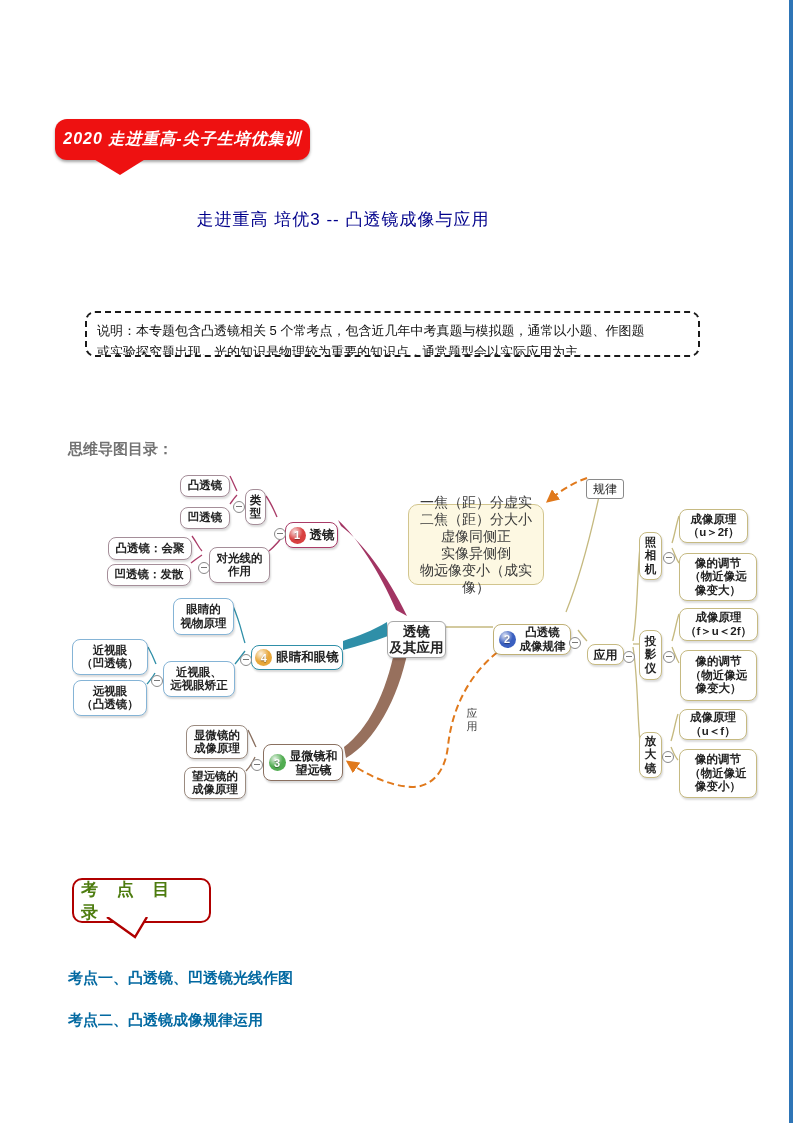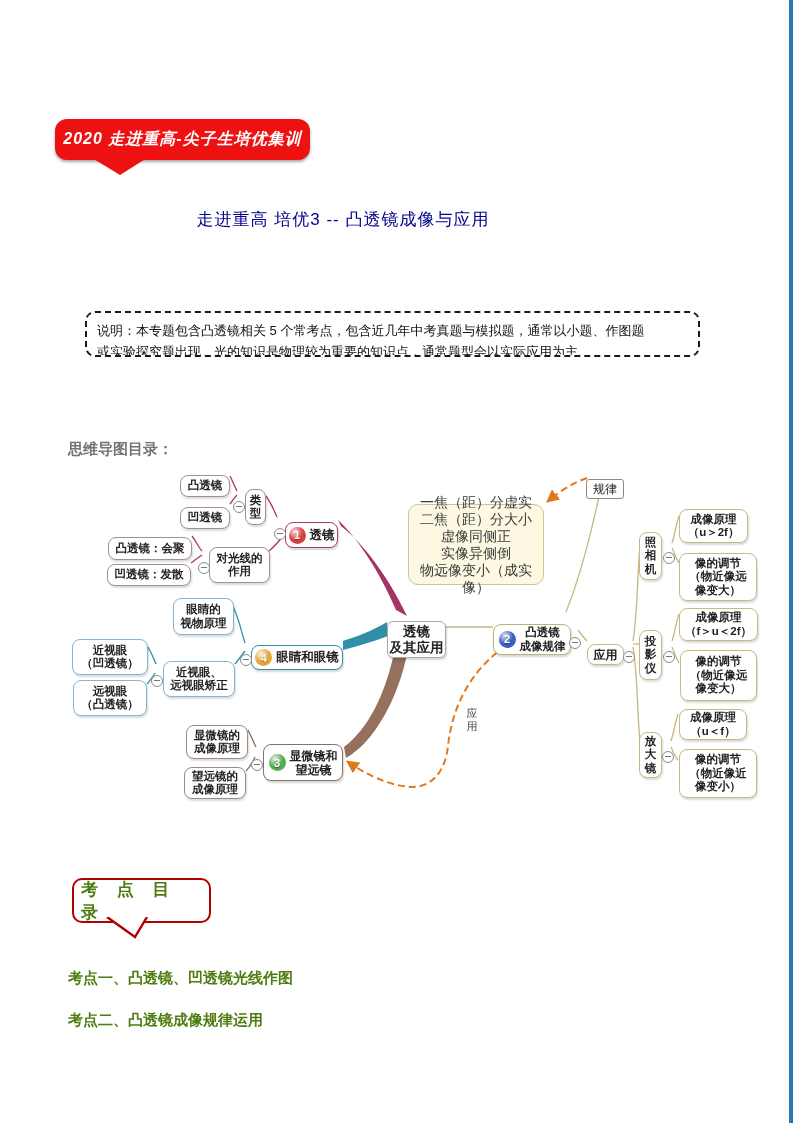--- a/index.html
+++ b/index.html
@@ -13,21 +13,21 @@
   .banner{position:absolute;left:55px;top:107px;width:255px;height:41px;background:#ee1111;
     border-radius:12px;display:flex;align-items:center;justify-content:center;
     box-shadow:0 2px 3px rgba(0,0,0,.35);}
   .banner span{color:#ffffff;font-weight:bold;font-style:italic;font-size:16px;letter-spacing:1px;}
   .banner-tail{position:absolute;left:92px;top:146px;width:60px;height:20px;}
 
   
   .title{position:absolute;left:0;top:196px;width:100%;text-align:center;
     color:#00008b;font-weight:normal;font-size:17px;letter-spacing:1px;}
   .mm-heading{position:absolute;left:68px;top:428px;color:#737373;font-weight:bold;font-size:15px;}
-  .kaodian{position:absolute;left:68px;color:#4d7c0f;font-weight:bold;font-size:15px;}
+  .kaodian{position:absolute;left:68px;color:#0369a1;font-weight:bold;font-size:15px;}
 
   
   .note{position:absolute;left:85px;top:299px;width:615px;height:46px;border:2px dashed #1a1a1a;
     border-radius:10px;overflow:hidden;box-sizing:border-box;padding:7px 10px 0 10px;}
   .note span{font-size:13px;line-height:21px;color:#111;white-space:pre-line;}
 
   
   .mbox{position:absolute;background:#fff;border-radius:8px;display:flex;align-items:center;
     justify-content:center;text-align:center;font-weight:bold;color:#222;white-space:pre-line;
     box-sizing:border-box;box-shadow:1px 2px 2px rgba(0,0,0,.14);}

